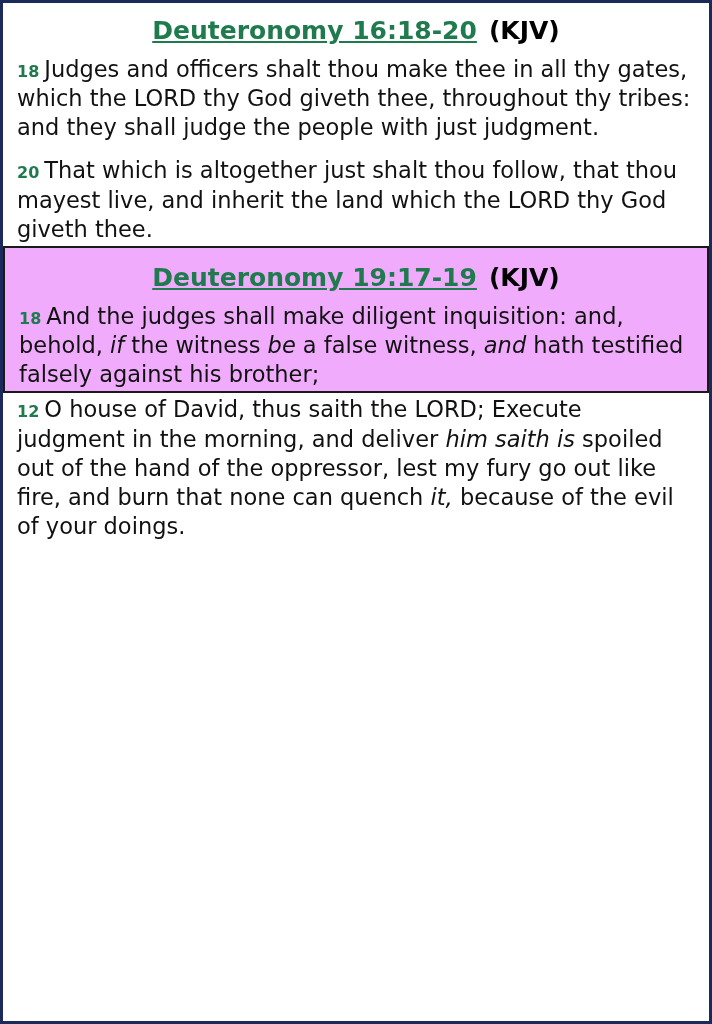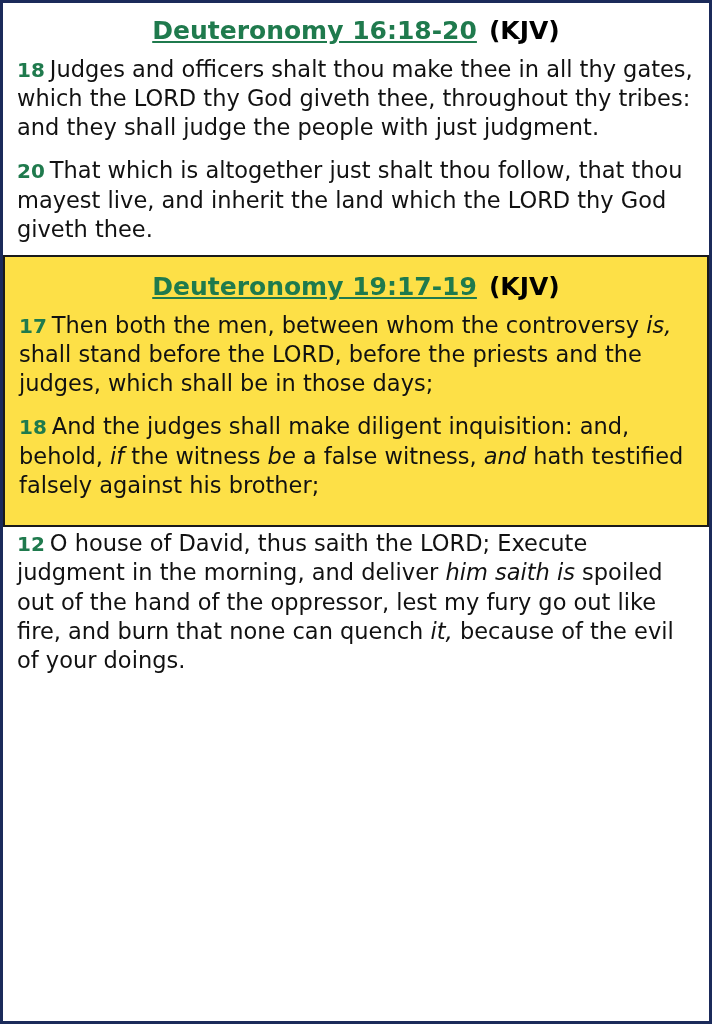--- a/index.html
+++ b/index.html
@@ -23,26 +23,26 @@
     height: 1024px;
     box-sizing: border-box;
     border-left: 3px solid #1b2a5a;
     border-right: 3px solid #1b2a5a;
     border-top: 3px solid #1b2a5a;
     border-bottom: 3px solid #1b2a5a;
     background: #ffffff;
   }
   .passage {
     box-sizing: border-box;
-    padding: 9px 14px;
+    padding: 0 14px;
   }
   .passage.framed {
     border: 2px solid #1a1a1a;
-    background: #fde047;
-    padding: 4px 14px 25px 14px;
+    background: #f0abfc;
+    padding: 4px 14px 2px 14px;
     margin: 2px 0 0 0;
   }
   .heading {
     text-align: center;
     font-size: 25px;
     font-weight: bold;
     padding: 12px 0 10px 0;
     line-height: 1.1;
     white-space: nowrap;
   }
@@ -58,21 +58,21 @@
     font-size: 22.5px;
     line-height: 1.30;
     margin: 0 0 14px 0;
     color: #111111;
     text-align: left;
   }
   .verse:last-child {
     margin-bottom: 0;
   }
   .vnum {
-    font-size: 20px;
+    font-size: 16px;
     font-weight: bold;
     color: #1f7a4d;
     vertical-align: baseline;
     margin-right: 5px;
   }
   .it {
     font-style: italic;
   }
   .block-1 { padding-top: 2px; }
   .block-3 { padding-top: 2px; }
@@ -92,23 +92,20 @@
     <p class="verse">
       <span class="vnum">20</span><span>That which is altogether just shalt thou follow, that thou mayest live, and inherit the land which the LORD thy God giveth thee.</span>
     </p>
   </div>
 
   <div class="passage framed">
     <div class="heading">
       <span class="ref">Deuteronomy 19:17-19</span><span class="version">(KJV)</span>
     </div>
     <p class="verse">
-      <span class="vnum">17</span><span><span>Then both the men, between whom the controversy </span><span class="it">is,</span><span> shall stand before the LORD, before the priests and the judges, which shall be in those days;</span></span>
-    </p>
-    <p class="verse">
       <span class="vnum">18</span><span><span>And the judges shall make diligent inquisition: and, behold, </span><span class="it">if</span><span> the witness </span><span class="it">be</span><span> a false witness, </span><span class="it">and</span><span> hath testified falsely against his brother;</span></span>
     </p>
   </div>
 
   <div class="passage block-3">
     <p class="verse">
       <span class="vnum">12</span><span><span>O house of David, thus saith the LORD; Execute judgment in the morning, and deliver </span><span class="it">him saith is</span><span> spoiled out of the hand of the oppressor, lest my fury go out like fire, and burn that none can quench </span><span class="it">it,</span><span> because of the evil of your doings.</span></span>
     </p>
   </div>
 

